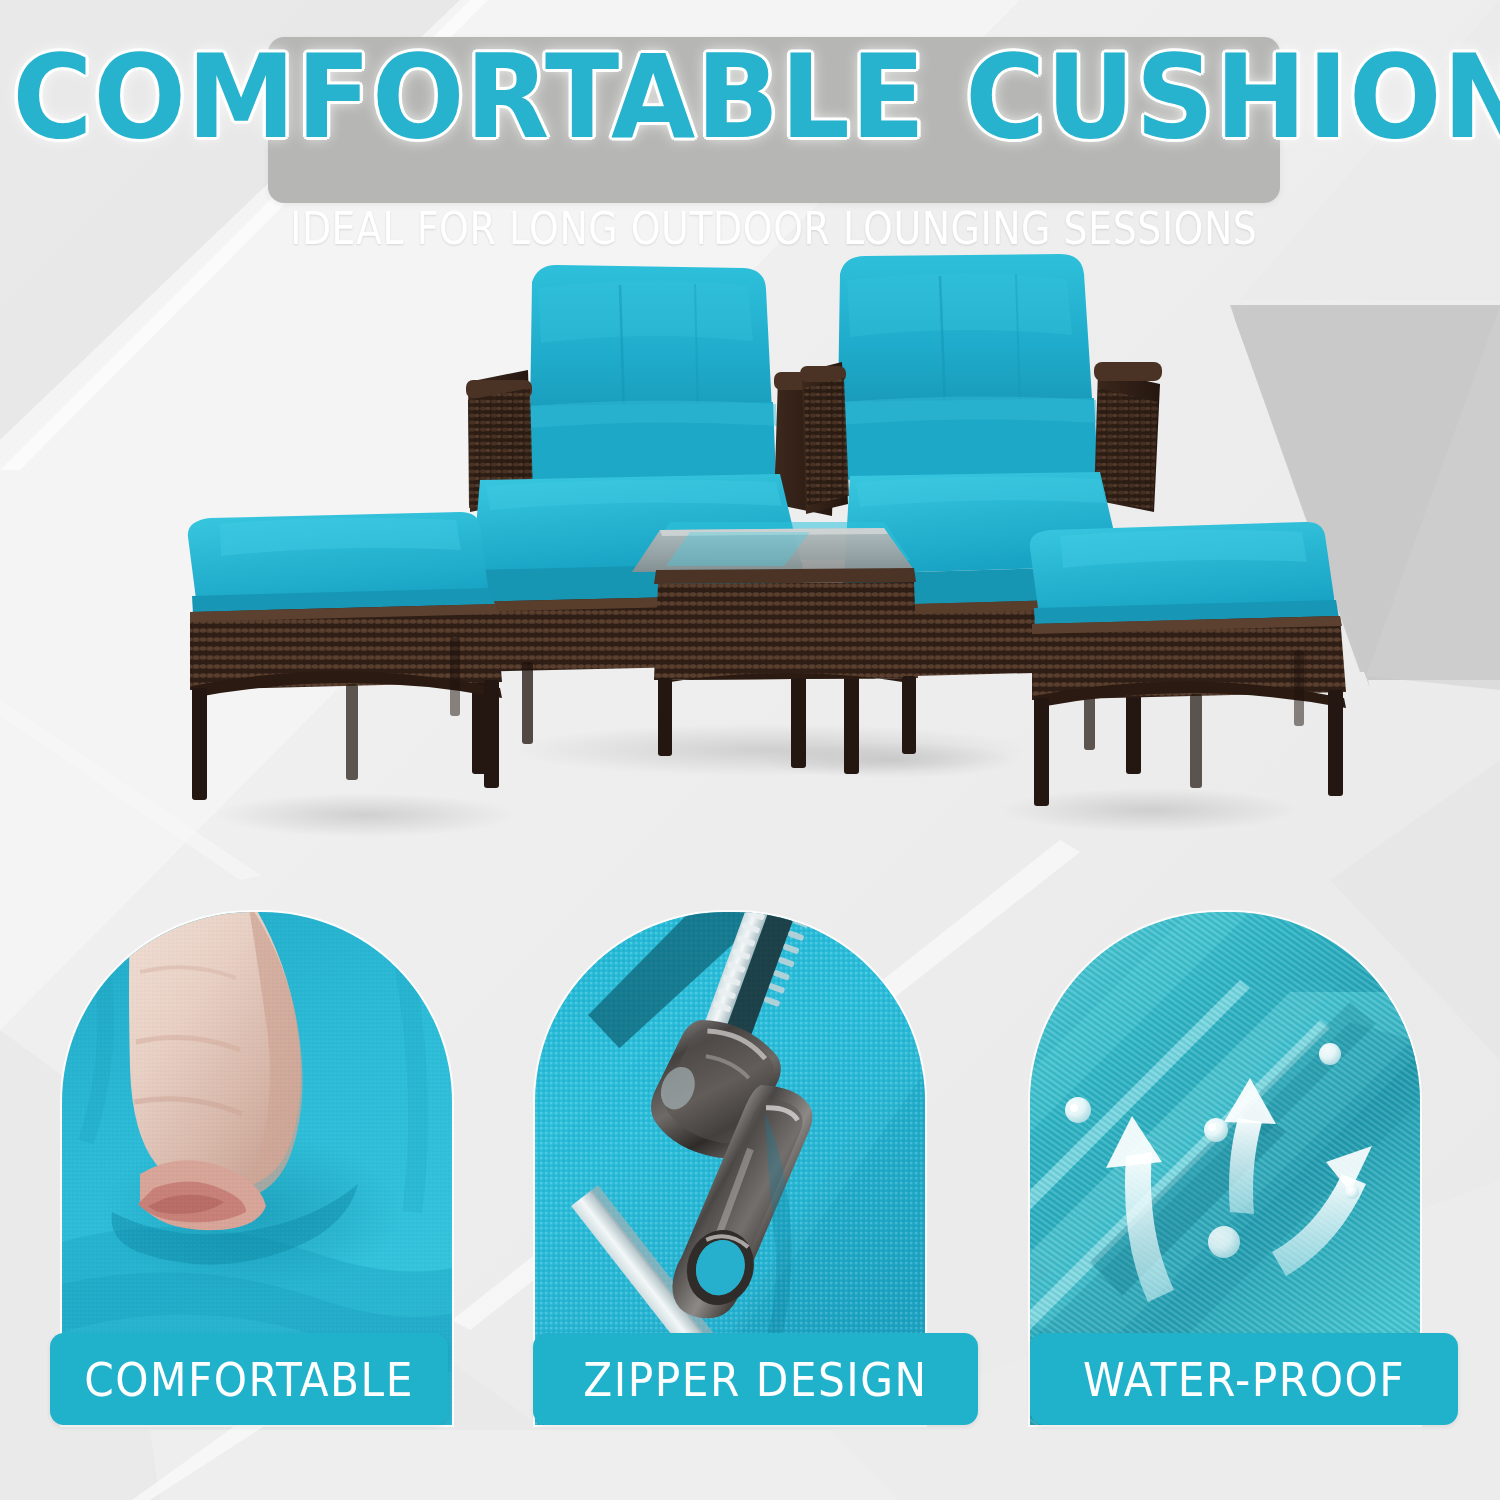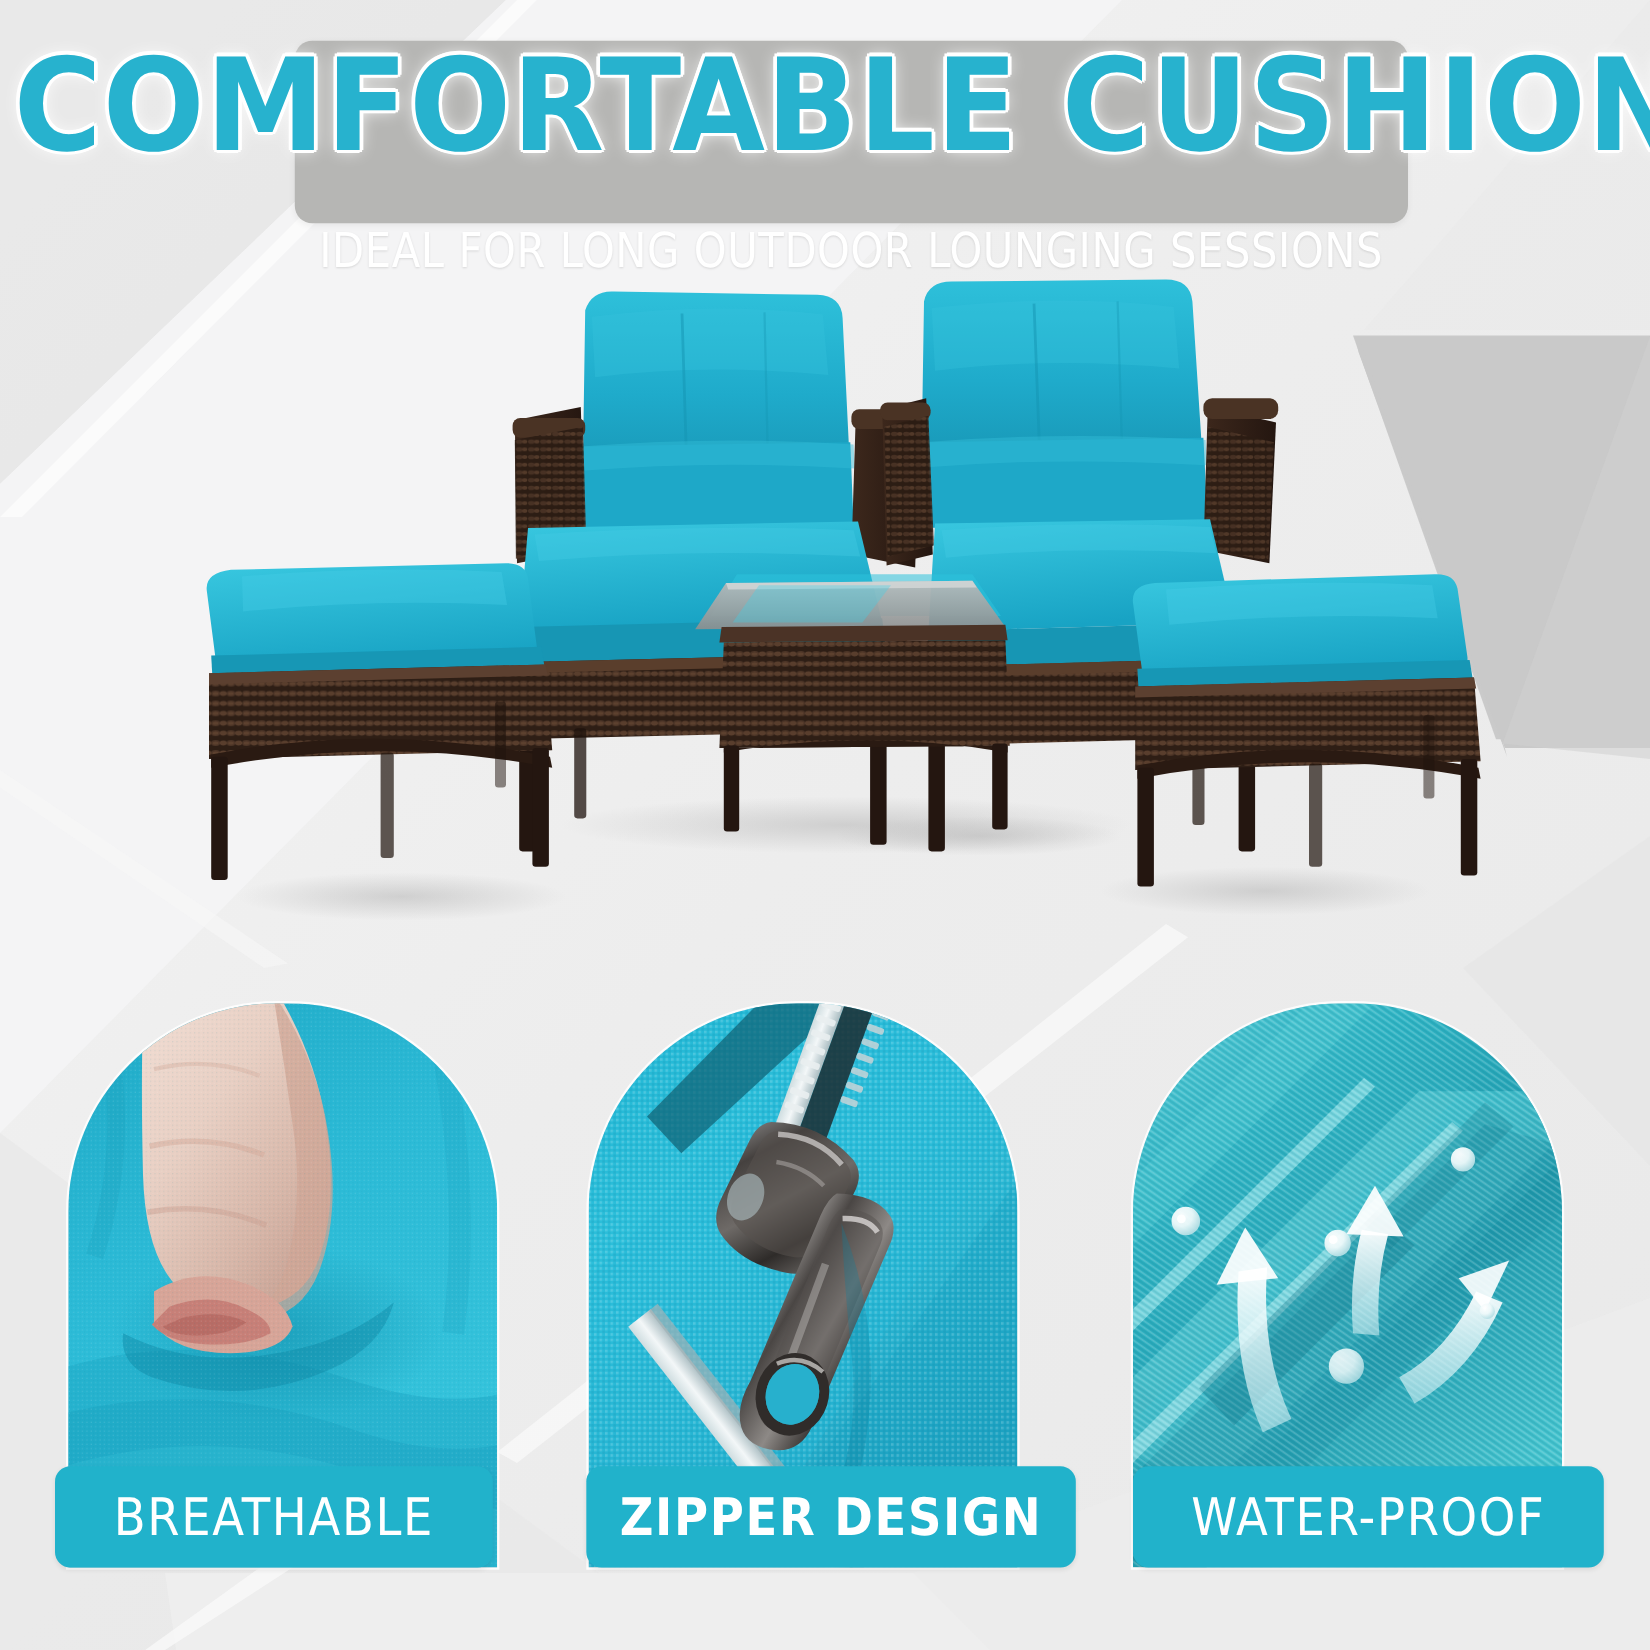--- a/index.html
+++ b/index.html
@@ -62,21 +62,21 @@
   .label-bar{
     position:absolute; height:92px; bottom:75px; background:#21b2cb;
     border-radius:14px; z-index:5;
     display:flex; align-items:center; justify-content:center;
     font-family:"Liberation Sans Narrow","DejaVu Sans Condensed","Liberation Sans",sans-serif;
     font-weight:300; font-size:47px; letter-spacing:1.5px; color:#ffffff;
     white-space:nowrap;
     box-shadow:0 2px 5px rgba(0,0,0,.08);
   }
   #bar-1{ left:50px;   width:398px; }
-  #bar-2{ left:533px;  width:445px;font-weight:bold; }
+  #bar-2{ left:533px;  width:445px; }
   #bar-3{ left:1030px; width:428px; }
 </style>
 </head>
 <body>
 
 <div id="bg">
   <svg viewBox="0 0 1500 1500" xmlns="http://www.w3.org/2000/svg">
     <defs>
       <linearGradient id="bgGrad" x1="0" y1="0" x2="1" y2="1">
         <stop offset="0%" stop-color="#f4f4f4"></stop>
@@ -302,21 +302,21 @@
       <path d="M92 276 q38 -14 70 2 q22 10 22 22 q-22 12 -60 10 q-34 -2 -48 -18 z" fill="#c77f77"></path>
       <path d="M104 286 q34 -8 58 4 q-16 12 -46 12 q-22 0 -30 -8 z" fill="#b56861" opacity=".85"></path>
 
       <path d="M50 300 q70 36 160 14 q50 -12 86 -42 q-10 40 -60 62 q-80 34 -160 6 q-30 -12 -26 -40 z" fill="#0d87a4" opacity=".45"></path>
       <rect width="390" height="513" fill="url(#knit1)"></rect>
 
       <path d="M0 420 q140 -40 280 12 l110 28 l0 53 l-390 0 z" fill="#3fccdf" opacity=".22"></path>
     </svg>
   </div>
 </div>
-<div class="label-bar" id="bar-1">BREATHABLE</div>
+<div class="label-bar" id="bar-1">COMFORTABLE</div>
 
 <div class="panel" id="panel-2">
   <div class="panel-photo">
     <svg viewBox="0 0 390 513" preserveAspectRatio="xMidYMid slice" xmlns="http://www.w3.org/2000/svg">
       <defs>
         <linearGradient id="fab2" x1="0" y1="0" x2="0.5" y2="1">
           <stop offset="0%" stop-color="#21b6d4"></stop>
           <stop offset="45%" stop-color="#2ec1dc"></stop>
           <stop offset="100%" stop-color="#1fa3c2"></stop>
         </linearGradient>

